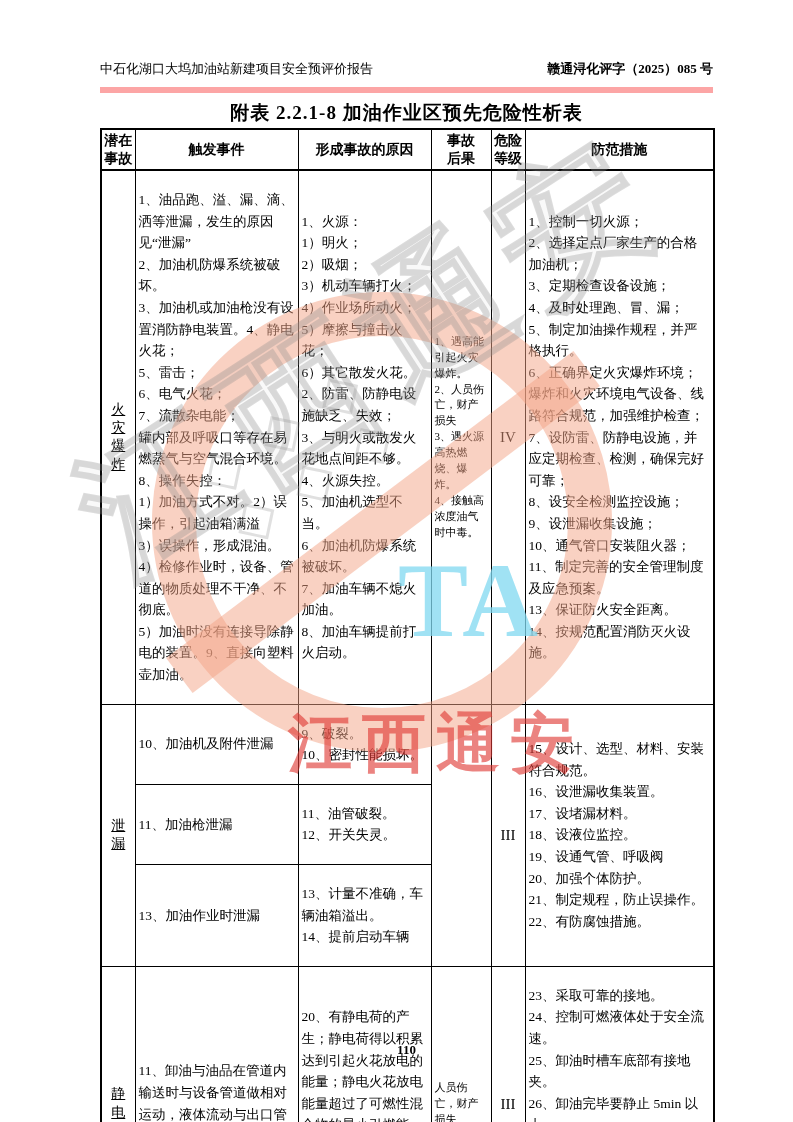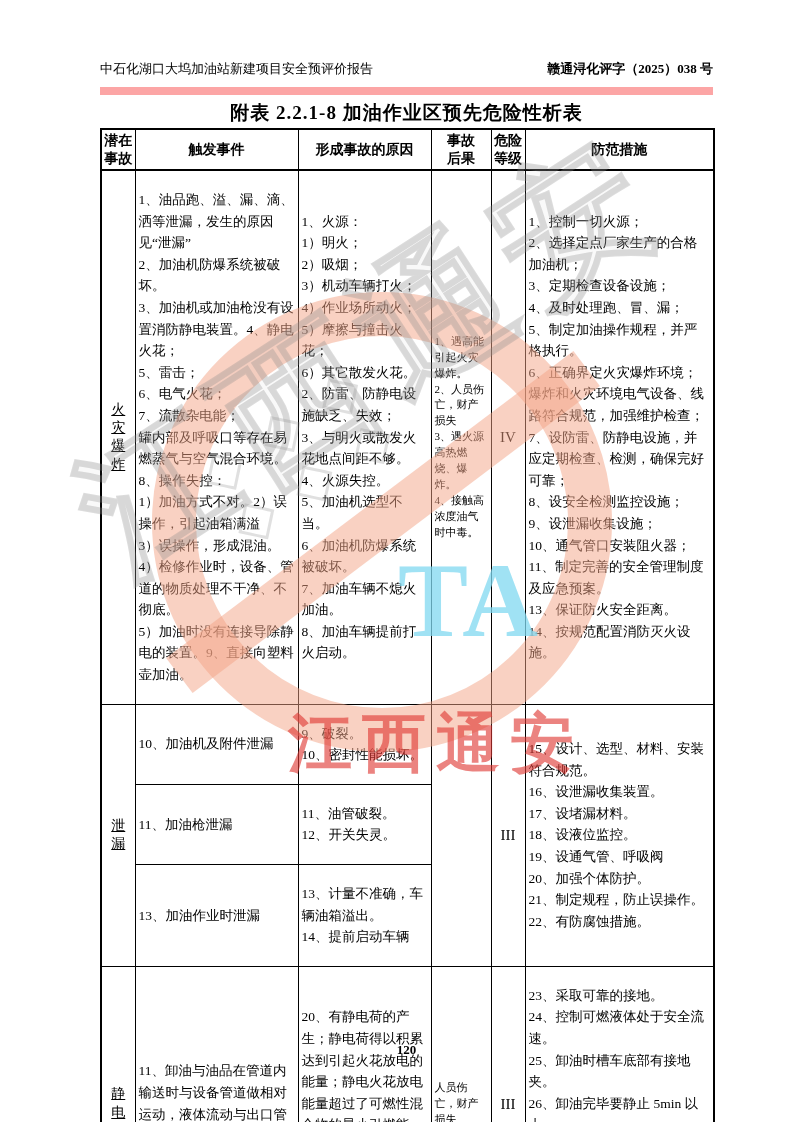--- a/index.html
+++ b/index.html
@@ -6,21 +6,21 @@
   body{
     width:793px;height:1122px;background:#ffffff;position:relative;
     font-family:"Liberation Serif","DejaVu Serif",serif;color:#000;
     overflow:hidden;
   }
 
   
   .doc-header{
     position:absolute;left:100px;top:60px;width:613px;
     display:flex;justify-content:space-between;align-items:center;
-    font-size:13px;border-bottom:8px solid #fca5a5;padding-bottom:9px;
+    font-size:13px;border-bottom:6px solid #fca5a5;padding-bottom:9px;
   }
   .doc-header .right{font-weight:bold;}
 
   
   .doc-title{
     position:absolute;left:100px;top:100px;width:613px;text-align:center;
     font-size:19px;font-weight:bold;letter-spacing:1px;
   }
 
   
@@ -76,21 +76,21 @@
   .wm-red{
     left:288px;top:712px;font-size:64px;font-weight:bold;line-height:1;
     color:rgba(222,55,50,0.62);letter-spacing:10px;white-space:nowrap;
   }
 </style>
 </head>
 <body>
 
 <div class="doc-header">
   <span class="left">中石化湖口大坞加油站新建项目安全预评价报告</span>
-  <span class="right">赣通浔化评字（2025）038 号</span>
+  <span class="right">赣通浔化评字（2025）085 号</span>
 </div>
 
 <div class="doc-title">附表 2.2.1-8 加油作业区预先危险性析表</div>
 
 <table class="haz">
   <colgroup>
     <col style="width:34px">
       <col style="width:163px">
       <col style="width:133px">
     <col style="width:60px">
@@ -212,21 +212,21 @@
     <td class="consequence">人员伤亡，财产损失</td>
     <td class="level">IV</td>
     <td>29、道路设计时站内车辆转弯半径不宜小于 9m，道路坡度不应大于 6%，
 30、严格遵守卸油操作规程；
 31、按规范设置加油岛；
 32、设置安全警示标志。</td>
   </tr>
 </tbody>
   </table>
 
-<div class="footer-page">120</div>
+<div class="footer-page">110</div>
 
 <div class="wm wm-ring"></div>
 <div class="wm wm-slash"></div>
 <div class="wm wm-outline">江西通安</div>
 <div class="wm wm-lattice">◇ ◇ ◇
 ◇ ◇ ◇</div>
 <div class="wm wm-blue">TA</div>
 <div class="wm wm-red">江西通安</div>
 
 </body></html>

